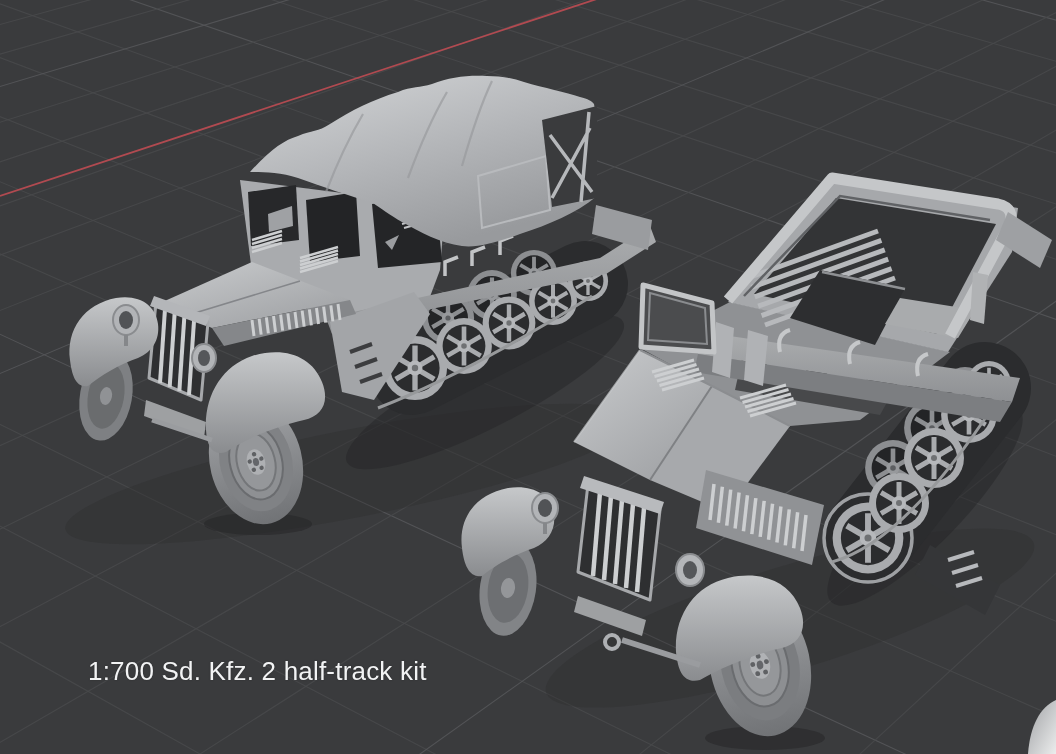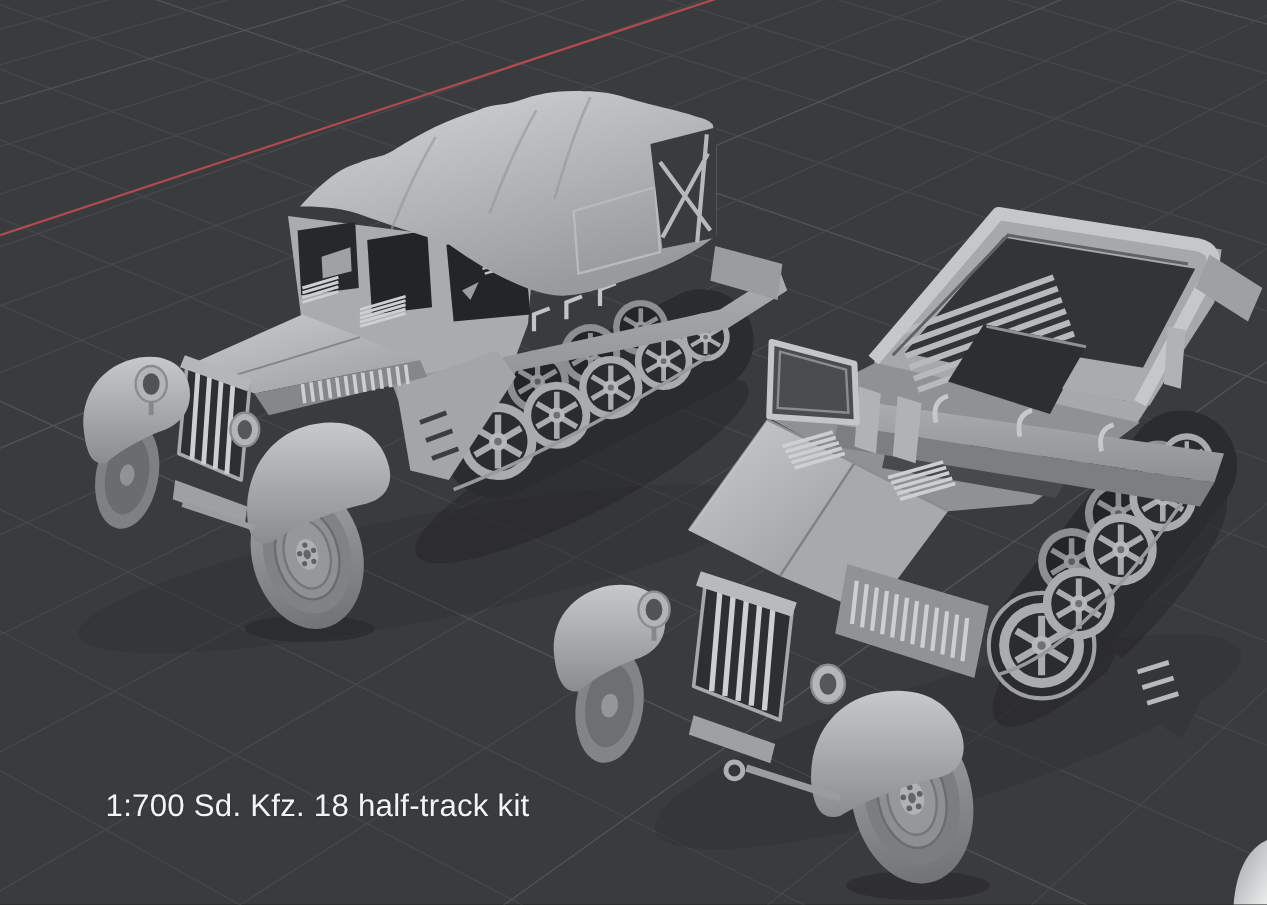--- a/index.html
+++ b/index.html
@@ -376,16 +376,16 @@
       <ellipse rx="14" ry="16" fill="#b4b6b9" stroke="#8a8c8f" stroke-width="2"></ellipse>
           <ellipse rx="7" ry="9" fill="#55575a"></ellipse>
     </g>
     <line x1="622" y1="640" x2="700" y2="665" stroke="#9a9c9f" stroke-width="6"></line>
   </g>
 
   <path d="M1056,700 C1040,707 1030,726 1028,754 L1056,754 Z" fill="url(#gCorner)"></path>
 </svg>
 
 <div id="caption">
-  <div>1:700 Sd. Kfz. 18 half-track kit</div>
+  <div>1:700 Sd. Kfz. 2 half-track kit</div>
   
 </div>
 </div>
 
 </body></html>

